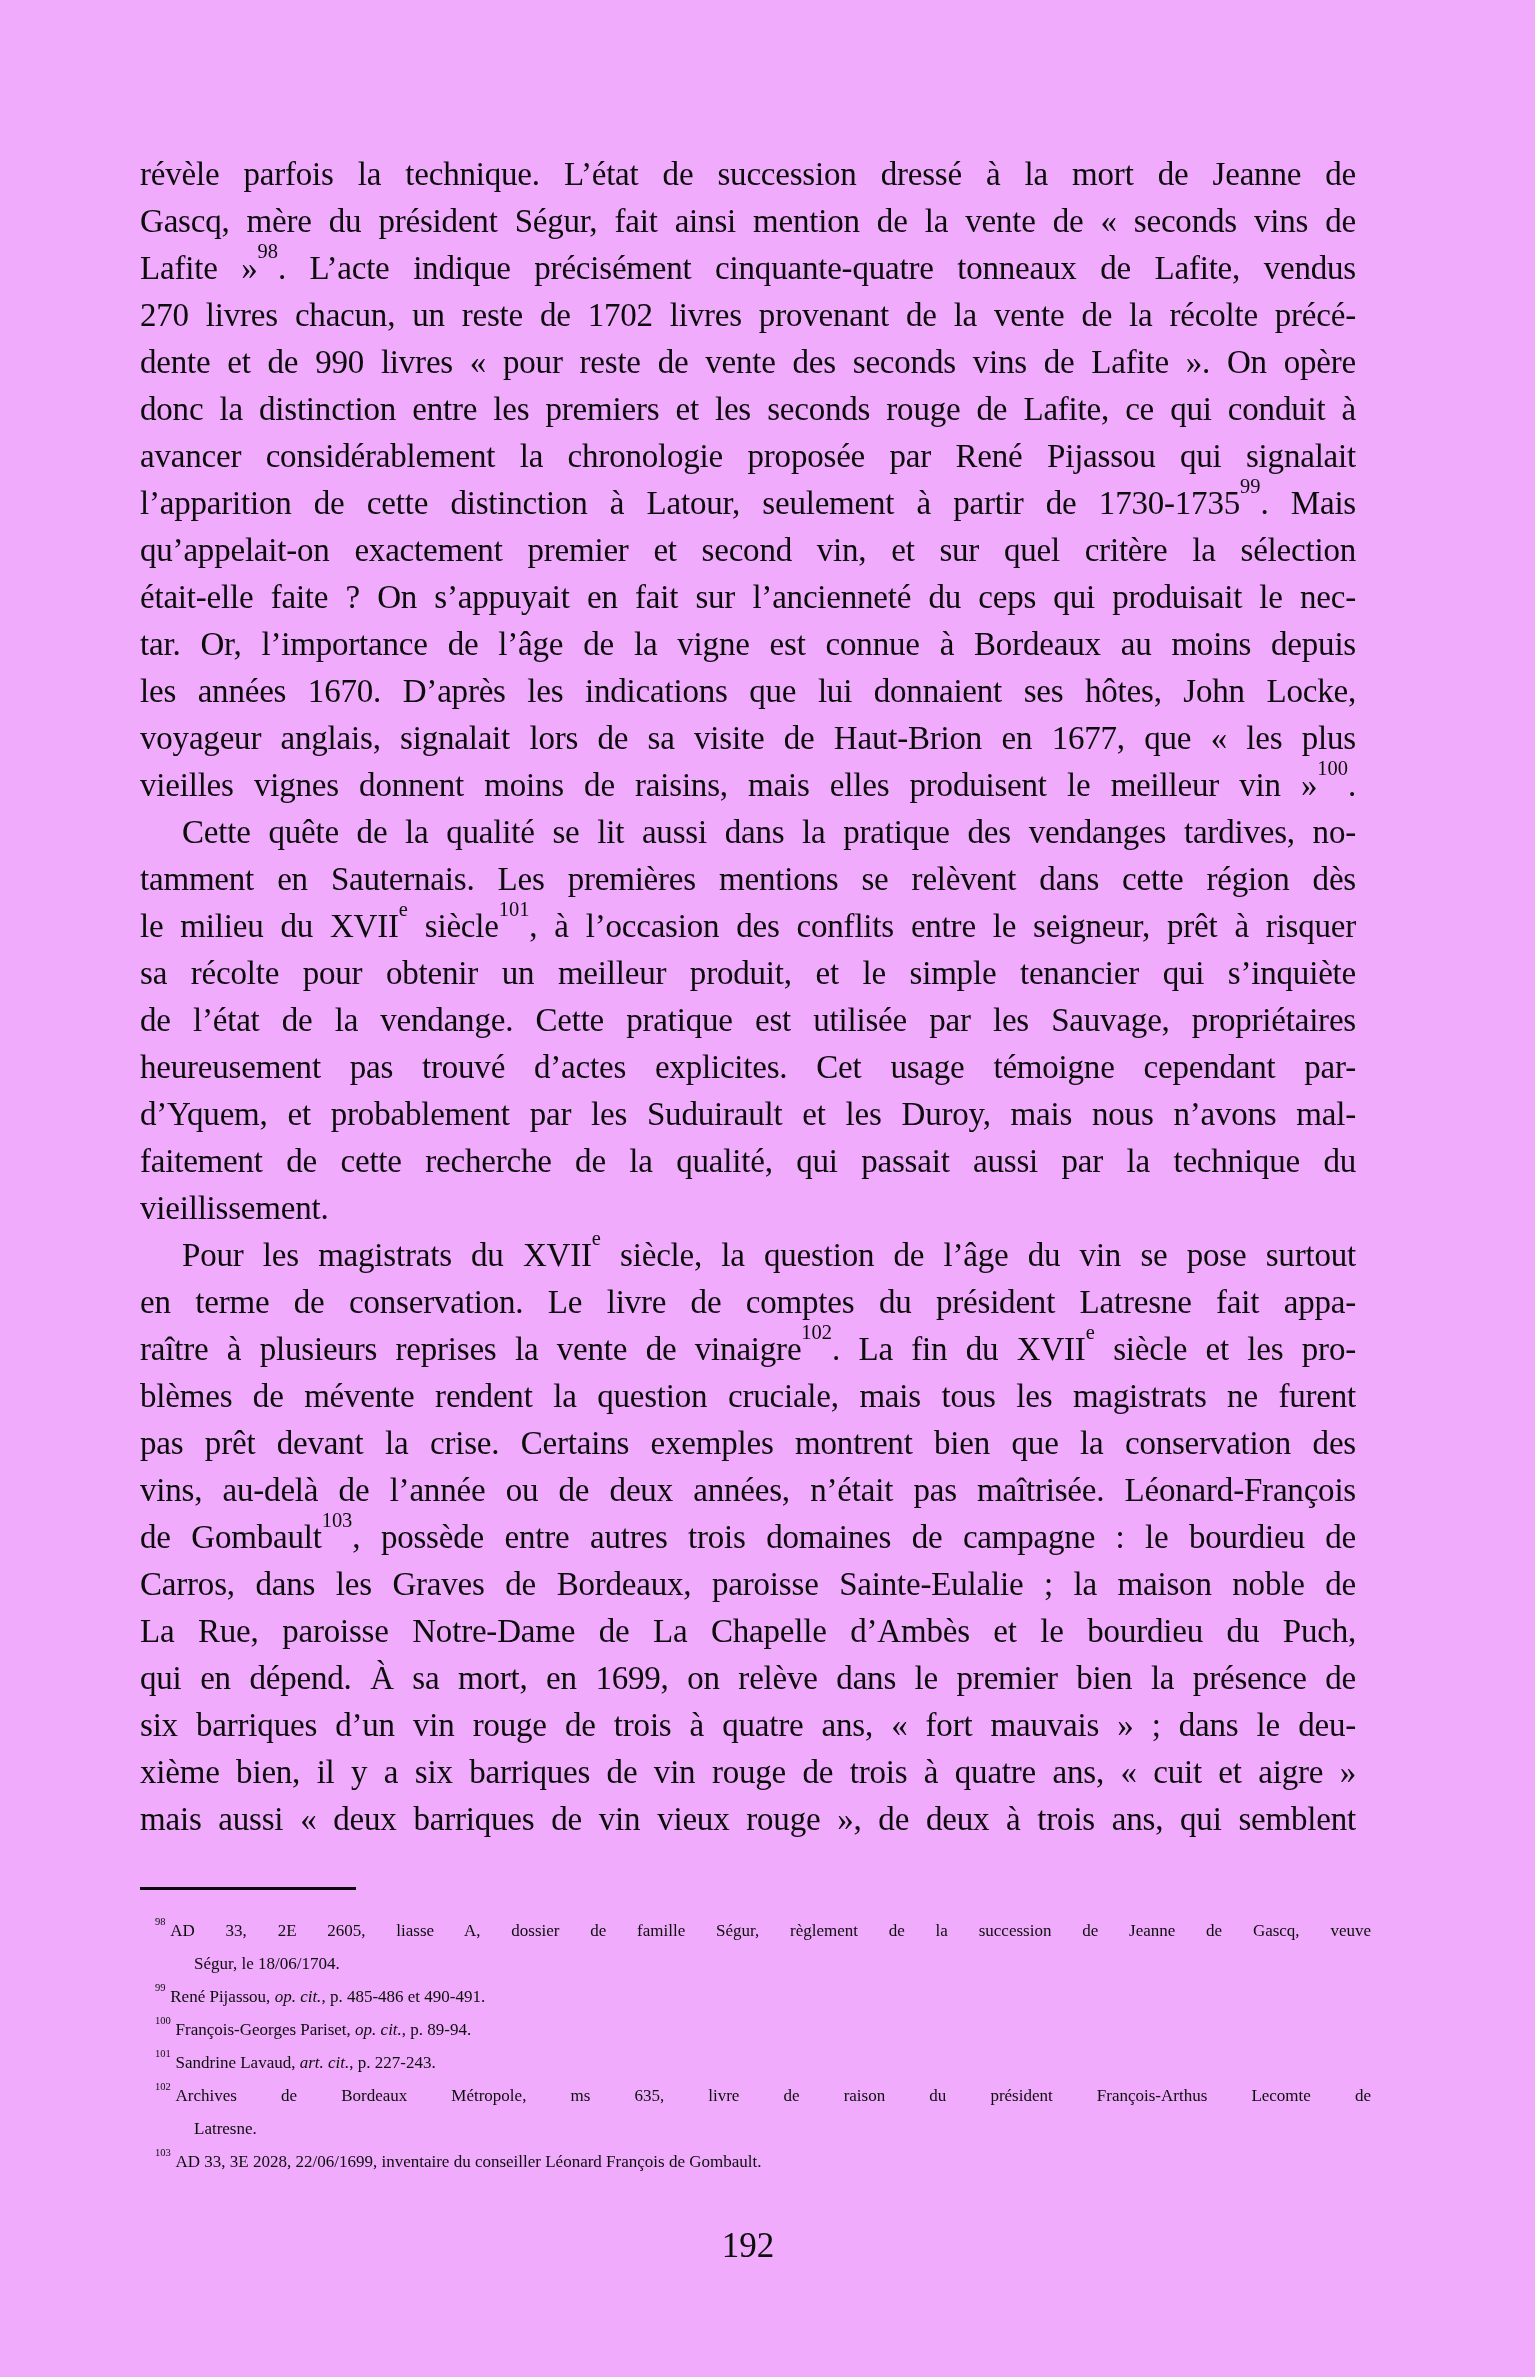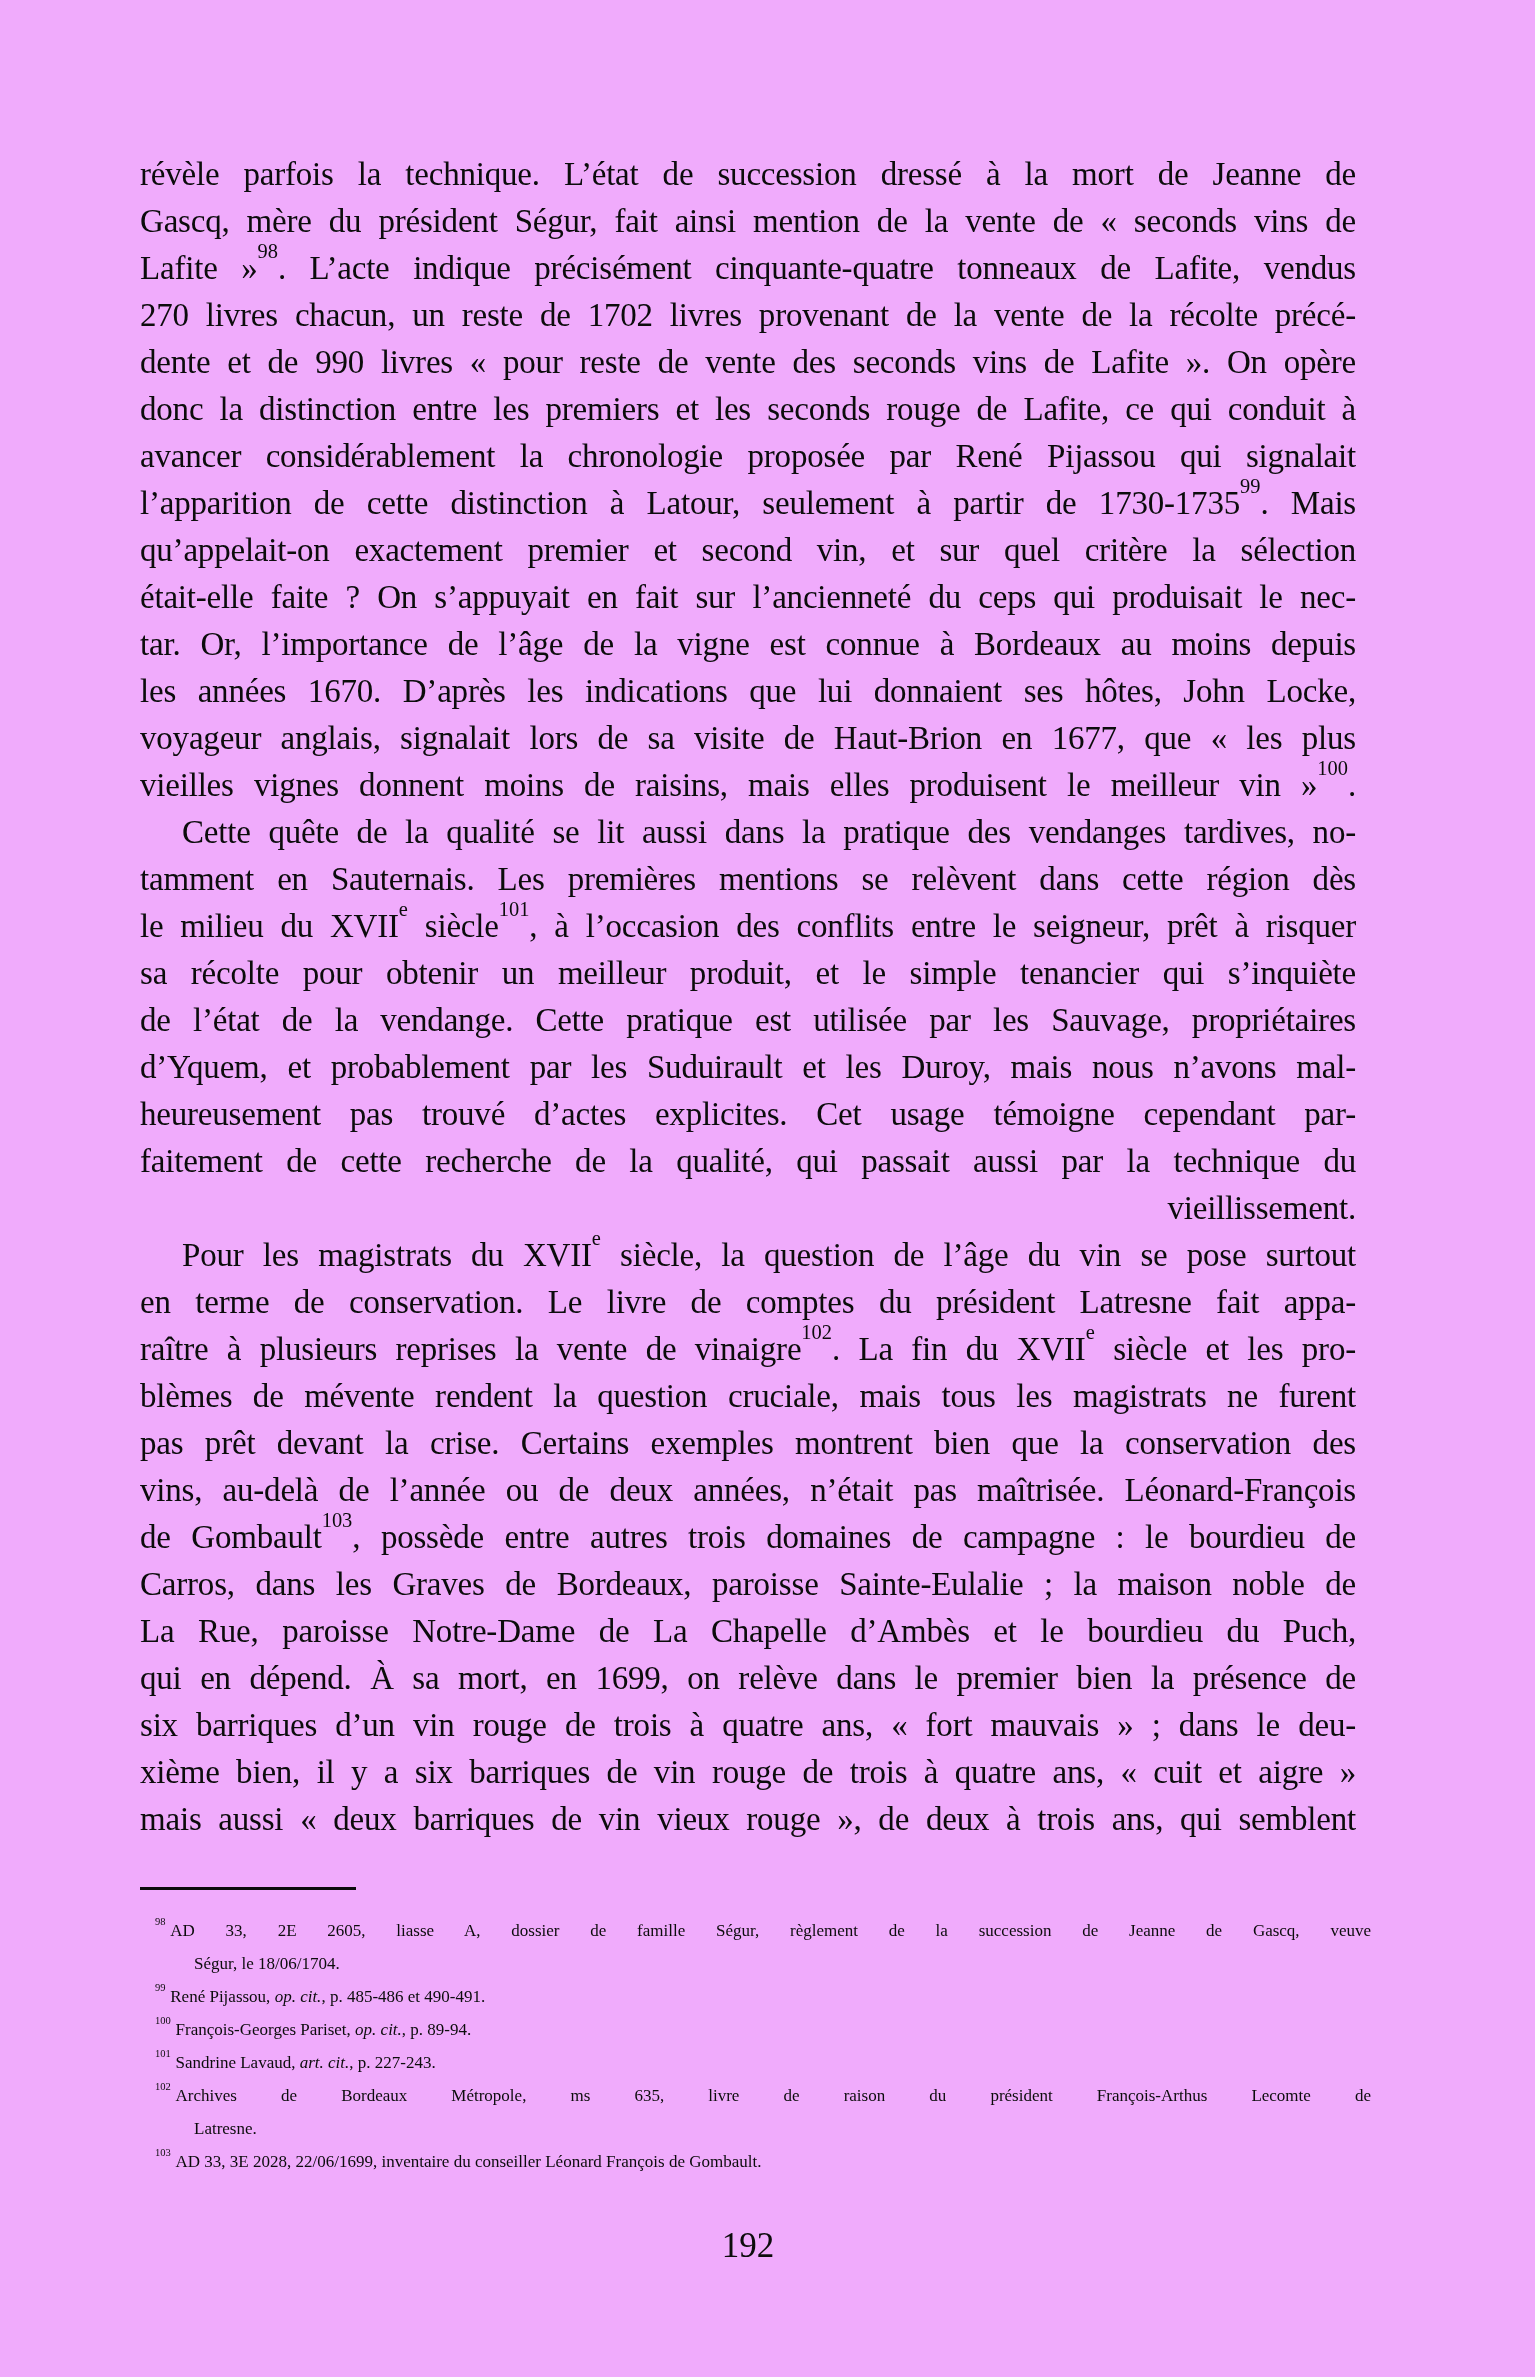--- a/index.html
+++ b/index.html
@@ -89,24 +89,24 @@
       <div class="line j" style="white-space: normal;">était-elle faite ? On s’appuyait en fait sur l’ancienneté du ceps qui produisait le nec-</div>
       <div class="line j" style="white-space: normal;">tar. Or, l’importance de l’âge de la vigne est connue à Bordeaux au moins depuis</div>
       <div class="line j" style="white-space: normal;">les années 1670. D’après les indications que lui donnaient ses hôtes, John Locke,</div>
       <div class="line j" style="white-space: normal;">voyageur anglais, signalait lors de sa visite de Haut-Brion en 1677, que « les plus</div>
       <div class="line j" style="white-space: normal;">vieilles vignes donnent moins de raisins, mais elles produisent le meilleur vin »<sup class="s">100</sup>.</div>
       <div class="line j ind" style="white-space: normal;">Cette quête de la qualité se lit aussi dans la pratique des vendanges tardives, no-</div>
       <div class="line j" style="white-space: normal;">tamment en Sauternais. Les premières mentions se relèvent dans cette région dès</div>
       <div class="line j" style="white-space: normal;">le milieu du XVII<sup class="s">e</sup> siècle<sup class="s">101</sup>, à l’occasion des conflits entre le seigneur, prêt à risquer</div>
       <div class="line j" style="white-space: normal;">sa récolte pour obtenir un meilleur produit, et le simple tenancier qui s’inquiète</div>
       <div class="line j" style="white-space: normal;">de l’état de la vendange. Cette pratique est utilisée par les Sauvage, propriétaires</div>
+      <div class="line j" style="white-space: normal;">heureusement pas trouvé d’actes explicites. Cet usage témoigne cependant par-</div>
       <div class="line j" style="white-space: normal;">d’Yquem, et probablement par les Suduirault et les Duroy, mais nous n’avons mal-</div>
-      <div class="line j" style="white-space: normal;">heureusement pas trouvé d’actes explicites. Cet usage témoigne cependant par-</div>
       <div class="line j" style="white-space: normal;">faitement de cette recherche de la qualité, qui passait aussi par la technique du</div>
-      <div class="line" style="white-space: normal; text-align: right;">vieillissement.</div>
+      <div class="line" style="white-space: normal;">vieillissement.</div>
       <div class="line j ind" style="white-space: normal;">Pour les magistrats du XVII<sup class="s">e</sup> siècle, la question de l’âge du vin se pose surtout</div>
       <div class="line j" style="white-space: normal;">en terme de conservation. Le livre de comptes du président Latresne fait appa-</div>
       <div class="line j" style="white-space: normal;">raître à plusieurs reprises la vente de vinaigre<sup class="s">102</sup>. La fin du XVII<sup class="s">e</sup> siècle et les pro-</div>
       <div class="line j" style="white-space: normal;">blèmes de mévente rendent la question cruciale, mais tous les magistrats ne furent</div>
       <div class="line j" style="white-space: normal;">pas prêt devant la crise. Certains exemples montrent bien que la conservation des</div>
       <div class="line j" style="white-space: normal;">vins, au-delà de l’année ou de deux années, n’était pas maîtrisée. Léonard-François</div>
       <div class="line j" style="white-space: normal;">de Gombault<sup class="s">103</sup>, possède entre autres trois domaines de campagne : le bourdieu de</div>
       <div class="line j" style="white-space: normal;">Carros, dans les Graves de Bordeaux, paroisse Sainte-Eulalie ; la maison noble de</div>
       <div class="line j" style="white-space: normal;">La Rue, paroisse Notre-Dame de La Chapelle d’Ambès et le bourdieu du Puch,</div>
       <div class="line j" style="white-space: normal;">qui en dépend. À sa mort, en 1699, on relève dans le premier bien la présence de</div>

